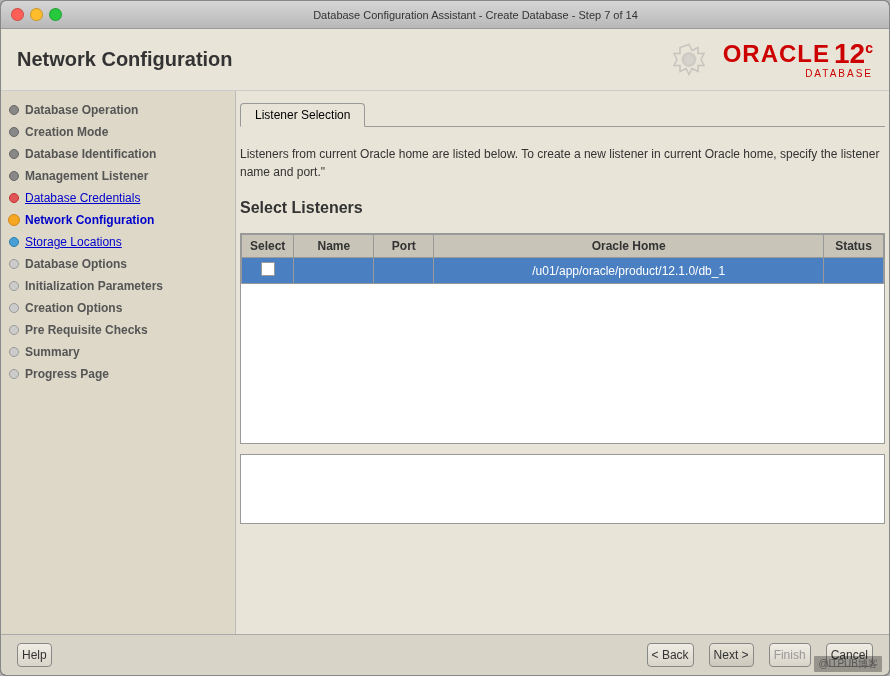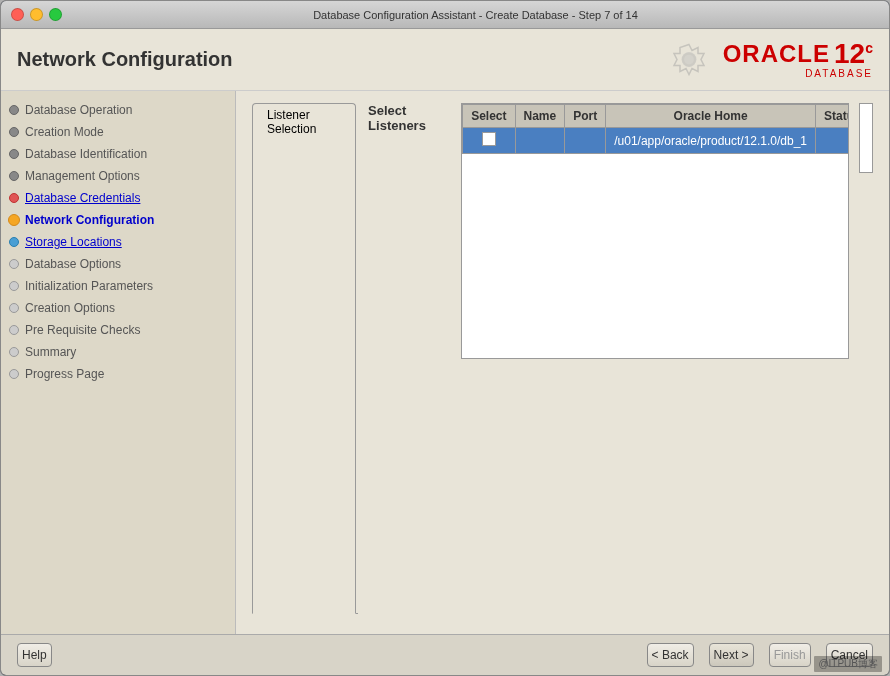--- a/index.html
+++ b/index.html
@@ -137,20 +137,21 @@
 
     .sidebar-item {
       padding: 4px 8px 4px 24px;
       display: flex;
       align-items: center;
       gap: 6px;
       cursor: pointer;
       color: #555;
       font-size: 12px;
       position: relative;
+      font-weight: bold;
     }
 
     .sidebar-item.active-link {
       color: #0000cc;
       text-decoration: underline;
       font-weight: normal;
     }
 
     .sidebar-item.active-current {
       color: #0000cc;
@@ -188,23 +189,23 @@
 
     .step-dot.next-active {
       background: #4a9fd4;
       border-color: #2a7fb0;
     }
 
     
     .content-panel {
       flex: 1;
       background: #e8e4d8;
-      padding: 12px 16px;
-      display: flex;
-      flex-direction: row;
+      padding: 12px 4px;
+      display: flex;
+      flex-direction: column;
       gap: 10px;
       overflow-y: auto;
     }
 
     
     .tab-bar {
       display: flex;
       border-bottom: 1px solid #999;
       margin-bottom: 8px;
     }
@@ -229,21 +230,21 @@
     }
 
     .description-text {
       font-size: 12px;
       color: #333;
       line-height: 1.5;
       margin-bottom: 8px;
     }
 
     .section-label {
-      font-size: 13px;
+      font-size: 16px;
       font-weight: bold;
       color: #333;
       margin-bottom: 6px;
     }
 
     
     .listeners-table {
       width: 100%;
       border-collapse: collapse;
       border: 1px solid #999;
@@ -286,21 +287,21 @@
     .listeners-table td.oracle-home-col {
       text-align: center;
     }
 
     .listeners-table td.status-col {
       width: 60px;
     }
 
     .table-container {
       border: 1px solid #999;
-      height: 256px;
+      height: 211px;
       overflow-y: auto;
       background: #fff;
     }
 
     
     .checkbox {
       width: 14px;
       height: 14px;
       border: 1px solid #999;
       background: #fff;
@@ -418,21 +419,21 @@
       <div class="sidebar-item">
         <span class="step-dot completed"></span>
         <span>Creation Mode</span>
       </div>
       <div class="sidebar-item">
         <span class="step-dot completed"></span>
         <span>Database Identification</span>
       </div>
       <div class="sidebar-item">
         <span class="step-dot completed"></span>
-        <span>Management Options</span>
+        <span>Management Listener</span>
       </div>
       <div class="sidebar-item active-link">
         <span class="step-dot prev-active"></span>
         <span>Database Credentials</span>
       </div>
       <div class="sidebar-item active-current">
         <span class="step-dot current"></span>
         <span>Network Configuration</span>
       </div>
       <div class="sidebar-item active-link">
@@ -466,20 +467,21 @@
     </div>
 
     <div class="content-panel">
 
       <div class="tab-bar">
         <div class="tab active">
           <span>Listener Selection</span>
         </div>
       </div>
 
+      <p class="description-text">Listeners from current Oracle home are listed below. To create a new listener in current Oracle home, specify the listener name and port."</p>
 
       <div class="section-label">Select Listeners</div>
 
       <div class="table-container">
         <table class="listeners-table">
           <thead>
             <tr>
               <th><span>Select</span></th>
               <th><span>Name</span></th>
               <th><span>Port</span></th>

